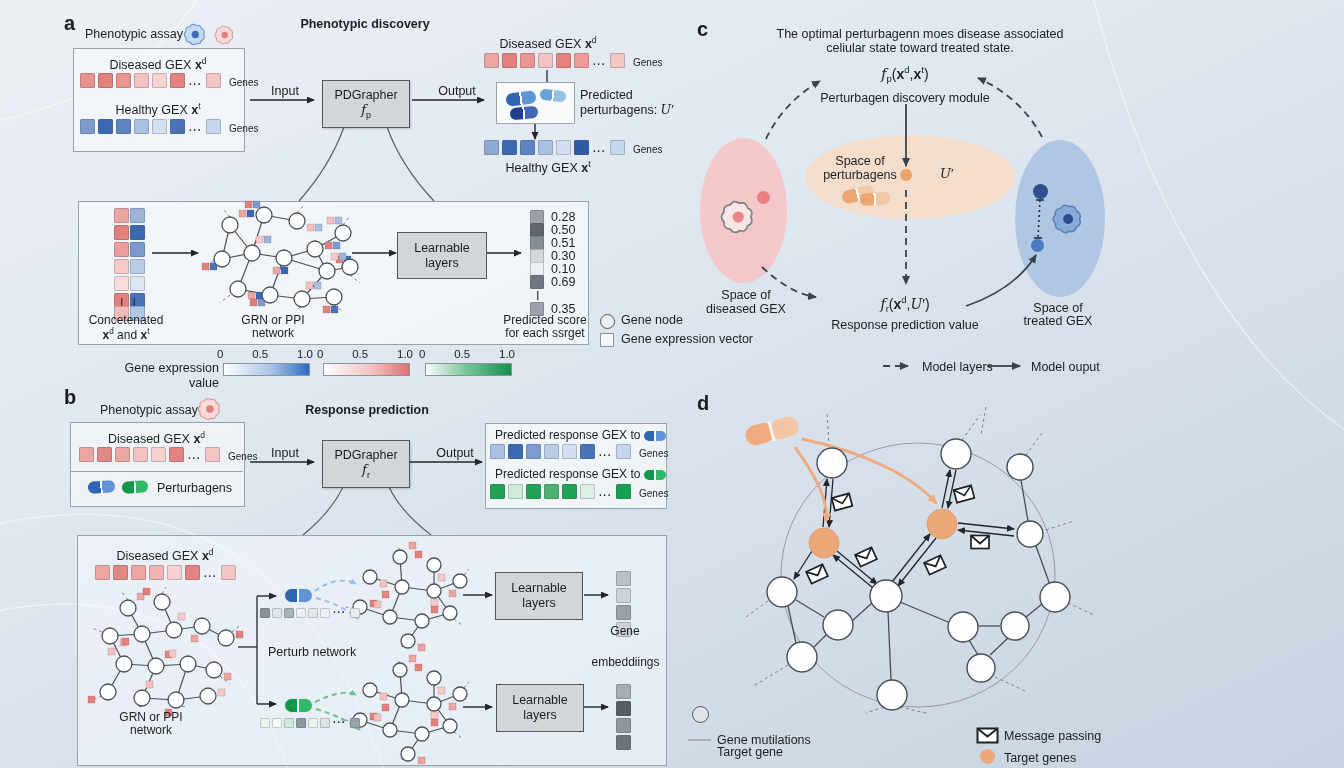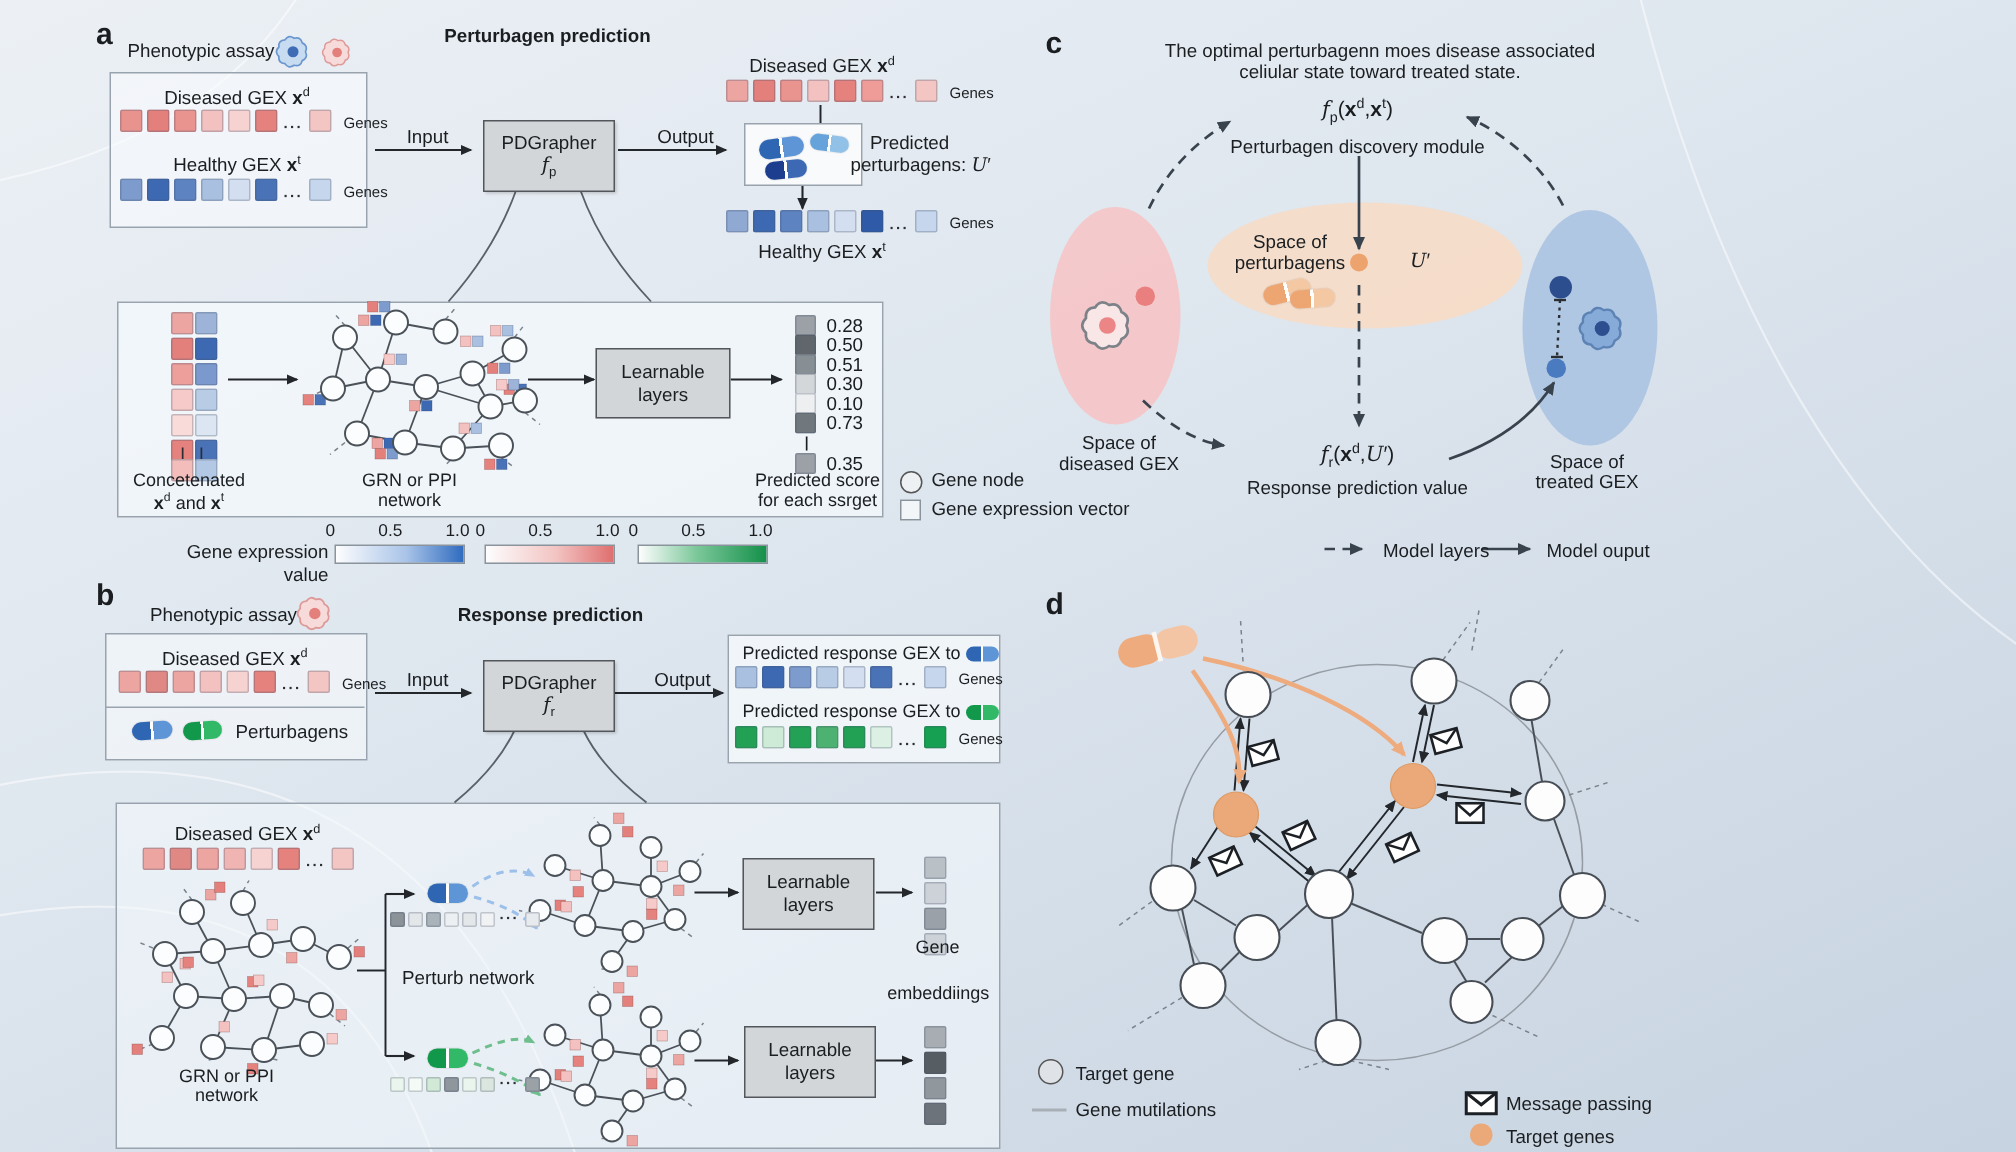--- a/index.html
+++ b/index.html
@@ -86,21 +86,21 @@
 <div class="c plabel" style="left:64px;top:12px">a</div>
 <div class="c t" style="left:85px;top:27px">Phenotypic assay</div>
 <span class="c" style="left:182px;top:22px;z-index:3"><svg width="25" height="25" viewBox="0 0 30 30" style="overflow: visible;">
       <path d="M26.0,15.0 Q28.3,19.9 23.4,22.1 Q22.1,27.3 16.9,25.8 Q12.5,29.0 9.5,24.5 Q4.1,24.1 4.7,18.8 Q0.8,15.0 4.7,11.2 Q4.1,5.9 9.5,5.5 Q12.5,1.0 16.9,4.2 Q22.1,2.7 23.4,7.9 Q28.3,10.1 26.0,15.0 Z" fill="#c7dbf1" stroke="#6b97cf" stroke-width="1.4"></path>
       <circle cx="16" cy="15" r="4.4" fill="#3f6db5"></circle>
     </svg></span>
 <span class="c" style="left:213px;top:24px;z-index:3"><svg width="22" height="22" viewBox="0 0 30 30" style="overflow: visible;">
       <path d="M26.0,15.0 Q28.3,19.9 23.4,22.1 Q22.1,27.3 16.9,25.8 Q12.5,29.0 9.5,24.5 Q4.1,24.1 4.7,18.8 Q0.8,15.0 4.7,11.2 Q4.1,5.9 9.5,5.5 Q12.5,1.0 16.9,4.2 Q22.1,2.7 23.4,7.9 Q28.3,10.1 26.0,15.0 Z" fill="#f7dbda" stroke="#dd9a98" stroke-width="1.4"></path>
       <circle cx="16" cy="15" r="4.4" fill="#e4807c"></circle>
     </svg></span>
-<div class="c t bold tc" style="left:290px;top:17px;width:150px">Perturbagen prediction</div>
+<div class="c t bold tc" style="left:290px;top:17px;width:150px">Phenotypic discovery</div>
 
 <div class="c box" style="left:73px;top:48px;width:170px;height:102px"></div>
 <div class="c t tc" style="left:78px;top:56px;width:160px"><span>Diseased GEX </span><span class="f-b" style="font-weight: bold;">x</span><sup>d</sup></div>
 <div class="c sqrow" style="left:80px;top:75px">
   <span><span class="sq" style="background: rgb(233, 147, 143);"></span><span class="sq" style="background: rgb(228, 128, 124);"></span><span class="sq" style="background: rgb(233, 148, 143);"></span><span class="sq" style="background: rgb(243, 193, 191);"></span><span class="sq" style="background: rgb(246, 211, 209);"></span><span class="sq" style="background: rgb(229, 130, 126);"></span><span class="dots">···</span><span class="sq" style="background: rgb(243, 198, 196);"></span></span>
   <span class="genes">Genes</span>
 </div>
 <div class="c t tc" style="left:78px;top:101px;width:160px"><span>Healthy GEX </span><span class="f-b" style="font-weight: bold;">x</span><sup>t</sup></div>
 <div class="c sqrow" style="left:80px;top:121px">
   <span><span class="sq" style="background: rgb(125, 155, 205);"></span><span class="sq" style="background: rgb(61, 105, 178);"></span><span class="sq" style="background: rgb(93, 131, 193);"></span><span class="sq" style="background: rgb(169, 192, 224);"></span><span class="sq" style="background: rgb(211, 223, 240);"></span><span class="sq" style="background: rgb(74, 114, 183);"></span><span class="dots">···</span><span class="sq" style="background: rgb(198, 214, 236);"></span></span>
@@ -117,21 +117,21 @@
 <div class="c t tc" style="left:487px;top:35px;width:122px"><span>Diseased GEX </span><span class="f-b" style="font-weight: bold;">x</span><sup>d</sup></div>
 <div class="c sqrow" style="left:484px;top:55px">
   <span><span class="sq" style="background: rgb(237, 165, 162);"></span><span class="sq" style="background: rgb(228, 128, 124);"></span><span class="sq" style="background: rgb(233, 148, 143);"></span><span class="sq" style="background: rgb(243, 193, 191);"></span><span class="sq" style="background: rgb(229, 130, 126);"></span><span class="sq" style="background: rgb(239, 155, 151);"></span><span class="dots">···</span><span class="sq" style="background: rgb(243, 198, 196);"></span></span>
   <span class="genes">Genes</span>
 </div>
 <div class="c box" style="left:496px;top:82px;width:77px;height:40px;background:rgba(252,253,254,.85)"></div>
 <div class="pill" style="left:506px;top:92px;width:30px;height:13px;--c1:#2e66b4;--c2:#5e95d6;transform:rotate(-8deg)"></div>
 <div class="pill" style="left:540px;top:90px;width:26px;height:11px;--c1:#66a3da;--c2:#92c1e8;transform:rotate(7deg)"></div>
 <div class="pill" style="left:510px;top:107px;width:28px;height:12px;--c1:#1d3e8e;--c2:#3c68b4;transform:rotate(-6deg)"></div>
 <div class="c t" style="left:580px;top:88px">Predicted</div>
-<div class="c t" style="left:567px;top:103px"><span>perturbagens: </span><span class="f-u">U</span><span>′</span></div>
+<div class="c t" style="left:580px;top:103px"><span>perturbagens: </span><span class="f-u">U</span><span>′</span></div>
 <div class="c sqrow" style="left:484px;top:142px">
   <span><span class="sq" style="background: rgb(143, 169, 211);"></span><span class="sq" style="background: rgb(61, 105, 178);"></span><span class="sq" style="background: rgb(93, 131, 193);"></span><span class="sq" style="background: rgb(169, 192, 224);"></span><span class="sq" style="background: rgb(211, 223, 240);"></span><span class="sq" style="background: rgb(47, 90, 168);"></span><span class="dots">···</span><span class="sq" style="background: rgb(198, 214, 236);"></span></span>
   <span class="genes">Genes</span>
 </div>
 <div class="c t tc" style="left:487px;top:159px;width:122px"><span>Healthy GEX </span><span class="f-b" style="font-weight: bold;">x</span><sup>t</sup></div>
 
 <div class="c box" style="left:78px;top:201px;width:509px;height:142px;background:rgba(245,249,252,.72)"></div>
 <div class="c vcol" style="left:114px;top:208px">
     <span class="sq" style="background: rgb(237, 165, 162);"></span>
     <span class="sq" style="background: rgb(228, 128, 124);"></span>
@@ -249,21 +249,21 @@
     <div class="score-row">
       <span class="sq" style="background: rgb(211, 215, 218);"></span>
       <span class="score-val">0.30</span>
     </div>
     <div class="score-row">
       <span class="sq" style="background: rgb(237, 239, 241);"></span>
       <span class="score-val">0.10</span>
     </div>
     <div class="score-row">
       <span class="sq" style="background: rgb(112, 119, 125);"></span>
-      <span class="score-val">0.73</span>
+      <span class="score-val">0.69</span>
     </div>
     <div class="score-dots">❘</div>
     <div class="score-row">
       <span class="sq" style="background: rgb(155, 161, 167);"></span>
       <span class="score-val">0.35</span>
     </div>
   </div>
 <div class="c ts tc" style="left:490px;top:314px;width:110px">Predicted score</div>
 <div class="c ts tc" style="left:490px;top:327px;width:110px">for each ssrget</div>
 
@@ -643,21 +643,21 @@
       <rect x="-9" y="-6.5" width="18" height="13" fill="#fff" stroke="#1c2025" stroke-width="1.7"></rect>
       <path d="M-9,-6.5 L0,1.5 L9,-6.5" fill="none" stroke="#1c2025" stroke-width="1.7"></path>
     </g>
     <g transform="translate(245,170) rotate(-25)">
       <rect x="-9" y="-6.5" width="18" height="13" fill="#fff" stroke="#1c2025" stroke-width="1.7"></rect>
       <path d="M-9,-6.5 L0,1.5 L9,-6.5" fill="none" stroke="#1c2025" stroke-width="1.7"></path>
     </g>
   </svg>
 
 <div class="c leg-cir" style="left:692px;top:706px;width:15px;height:15px;background:#dfe3e7"></div>
-<div class="c t" style="left:717px;top:709px">Target gene</div>
+<div class="c t" style="left:717px;top:745px">Target gene</div>
 <div class="c" style="left:688px;top:739px;width:23px;height:2px;background:#a9afb6;z-index:3"></div>
 <div class="c t" style="left:717px;top:733px">Gene mutilations</div>
 <svg class="c" style="left:976px;top:727px;width:23px;height:17px;z-index:3" viewBox="0 0 23 17">
   <rect x="1.5" y="1.5" width="20" height="14" fill="#fff" stroke="#1c2025" stroke-width="2"></rect>
   <path d="M1.5,1.5 L11.5,9.5 L21.5,1.5" fill="none" stroke="#1c2025" stroke-width="2"></path>
 </svg>
 <div class="c t" style="left:1004px;top:729px">Message passing</div>
 <div class="c dot" style="left:980px;top:749px;width:15px;height:15px;background:#eba878"></div>
 <div class="c t" style="left:1004px;top:751px">Target genes</div>
 

